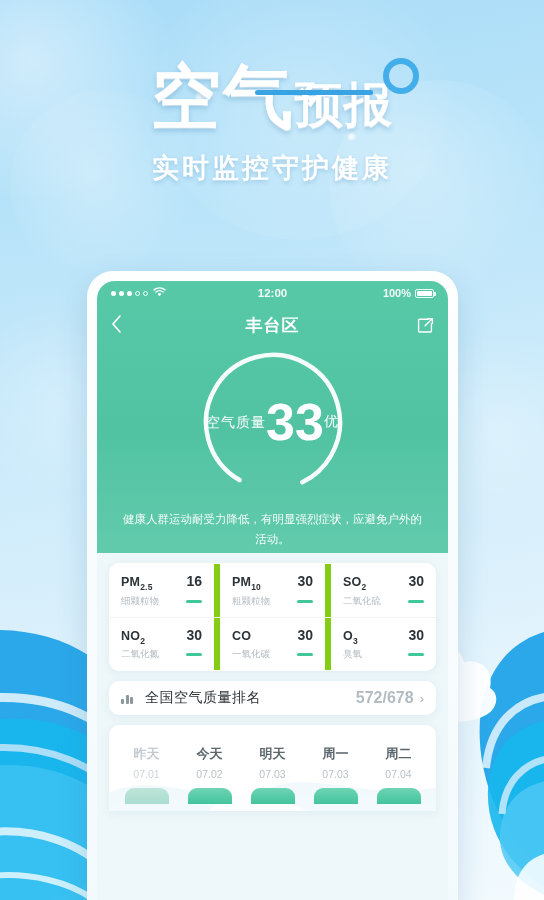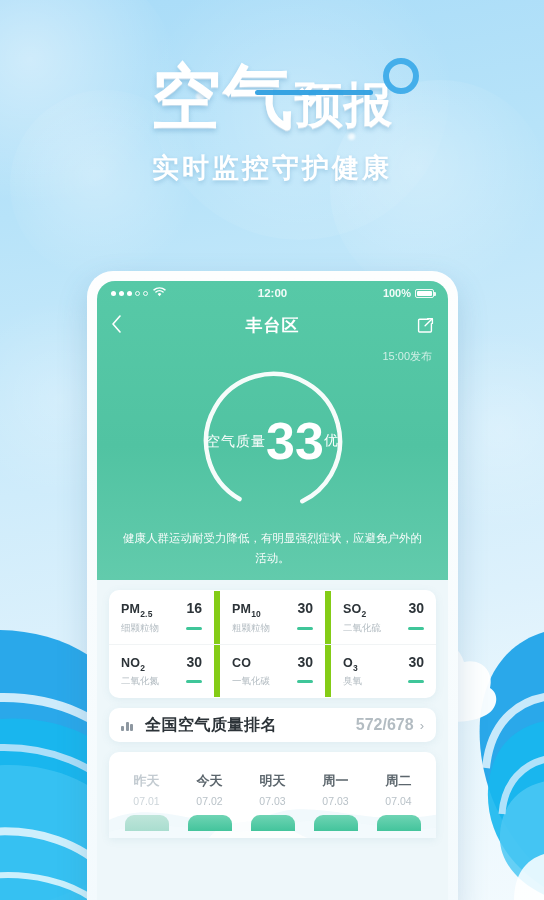--- a/index.html
+++ b/index.html
@@ -79,21 +79,21 @@
     width:100%; height:100%;
     border-radius:18px 18px 0 0;
     overflow:hidden;
     background:#eef7fa;
     position:relative;
   }
 
   
   .green-panel {
     background:linear-gradient(180deg,#57c9a7 0%, #51c3a2 55%, #62cbac 100%);
-    padding-bottom:12px;
+    padding-bottom:4px;
     position:relative;
   }
 
   .statusbar {
     height:24px; display:flex; align-items:center;
     padding:0 14px; color:rgba(255,255,255,.92);
     font-size:11px; font-weight:bold;
   }
   .sb-left { display:flex; align-items:center; gap:5px; flex:1; }
   .dots { display:flex; gap:3px; align-items:center; }
@@ -166,21 +166,21 @@
 
   .rank {
     margin-top:10px; height:34px; display:flex; align-items:center;
     padding:0 12px; cursor:pointer;
   }
   .rank-icon { width:16px; display:flex; align-items:flex-end; gap:1.5px; height:11px; margin-right:8px; }
   .rank-icon i { display:block; width:3px; background:#8d97a0; border-radius:1px; }
   .rank-icon i:nth-child(1){ height:5px; }
   .rank-icon i:nth-child(2){ height:9px; }
   .rank-icon i:nth-child(3){ height:7px; }
-  .rank-title { flex:1; font-size:16px; font-weight:bold; color:#2c3338; letter-spacing:.5px; }
+  .rank-title { flex:1; font-size:14px; font-weight:normal; color:#2c3338; letter-spacing:.5px; }
   .rank-val { font-size:16px; font-weight:bold; color:#2c3338; }
   .rank-val span { color:#b3bcc2; font-weight:bold; }
   .rank-arrow { margin-left:6px; color:#aab3b9; font-size:13px; }
 
   .forecast {
     margin-top:10px; padding:10px 6px 0 6px;
     position:relative; overflow:hidden;
     min-height:86px;
     border-radius:10px 10px 0 0;
   }
@@ -287,21 +287,20 @@
           <div class="nav-title">丰台区</div>
           <div class="nav-share">
             <svg width="17" height="17" viewBox="0 0 17 17">
               <path d="M11.2 2.2 H2.6 a1 1 0 0 0 -1 1 V14 a1 1 0 0 0 1 1 H13.4 a1 1 0 0 0 1 -1 V6.6" stroke="#fff" stroke-width="1.4" fill="none" stroke-linecap="round" stroke-linejoin="round"></path>
               <path d="M8.1 8.7 L15 1.9" stroke="#fff" stroke-width="1.4" fill="none" stroke-linecap="round"></path>
               <path d="M10.6 1.7 H15.4 V6.4" stroke="#fff" stroke-width="1.4" fill="none" stroke-linecap="round" stroke-linejoin="round"></path>
             </svg>
           </div>
         </div>
 
-        <div class="publish-time">15:00发布</div>
 
         <div class="gauge-wrap">
           <div class="gauge">
             <svg viewBox="0 0 150 150">
               <circle cx="75" cy="75" r="67" fill="none" stroke="#ffffff" stroke-width="4.5" stroke-linecap="round" stroke-dasharray="355 421" transform="rotate(120 75 75)" opacity=".95"></circle>
             </svg>
             <div class="gauge-inner">
               <div class="gauge-label">空气质量</div>
               <div class="gauge-value">33</div>
               <div class="gauge-level">优</div>

